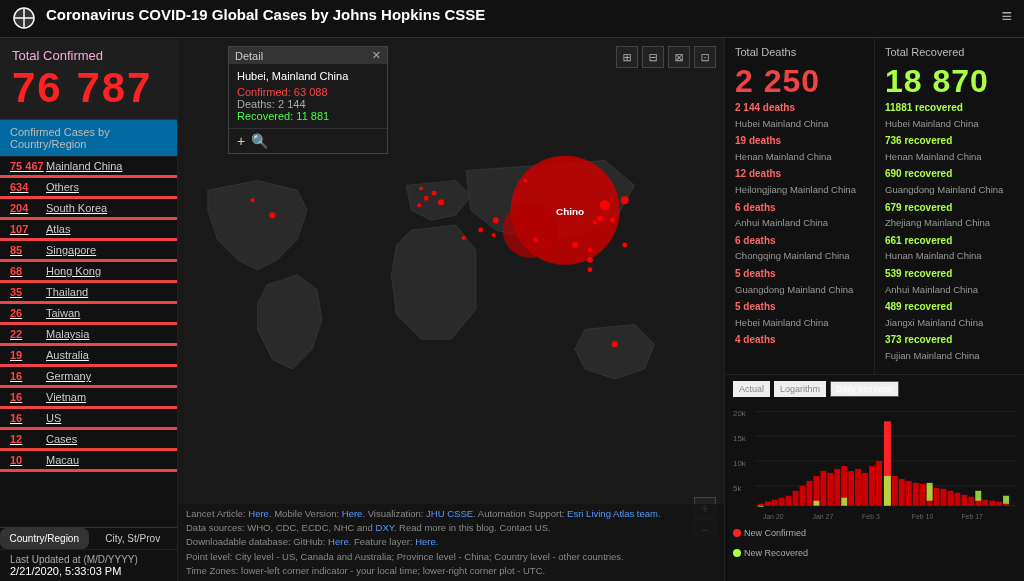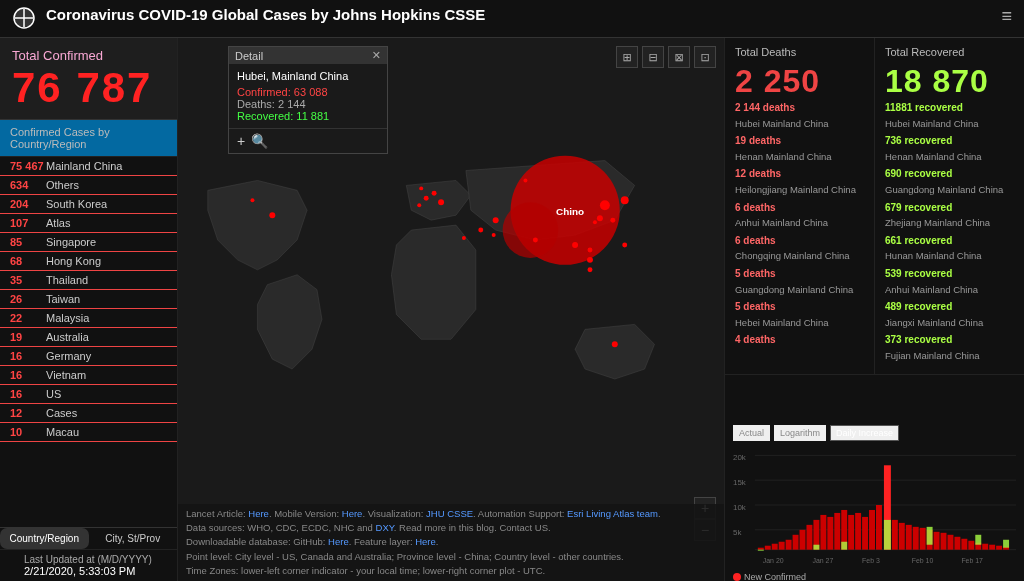--- a/index.html
+++ b/index.html
@@ -82,21 +82,22 @@
     }
 
     .country-list {
       flex: 1;
       overflow: hidden;
     }
     .country-item {
       display: flex;
       align-items: center;
       padding: 3px 10px;
-      border-bottom: 1px solid #ef4444;
+      border-bottom: 3px solid #ef4444;
+      text-decoration: underline;
     }
     .country-count {
       color: #ff4444;
       font-size: 11px;
       font-weight: bold;
       min-width: 36px;
     }
     .country-name {
       color: #ccc;
       font-size: 11px;
@@ -118,21 +119,21 @@
       background: transparent;
     }
     .tab-btn.active {
       background: #333;
       color: #fff;
       border-radius: 7px;
     }
 
     .last-updated {
       background: #111;
-      padding: 4px 24px;
+      padding: 4px 10px;
       font-size: 10px;
       color: #aaa;
       border-top: 1px solid #222;
     }
     .last-updated-date {
       color: #fff;
       font-size: 11px;
     }
 
     
@@ -364,21 +365,20 @@
       width: 8px;
       height: 8px;
       background: #aaff44;
       border-radius: 50%;
     }
 
     .chart-tabs {
       display: flex;
       gap: 4px;
       margin-bottom: 4px;
-      margin-top: 44px;
     }
     .chart-tab {
       font-size: 9px;
       color: #888;
       cursor: pointer;
       padding: 2px 5px;
       border: 1px solid transparent;
     }
     .chart-tab.active {
       color: #fff;

